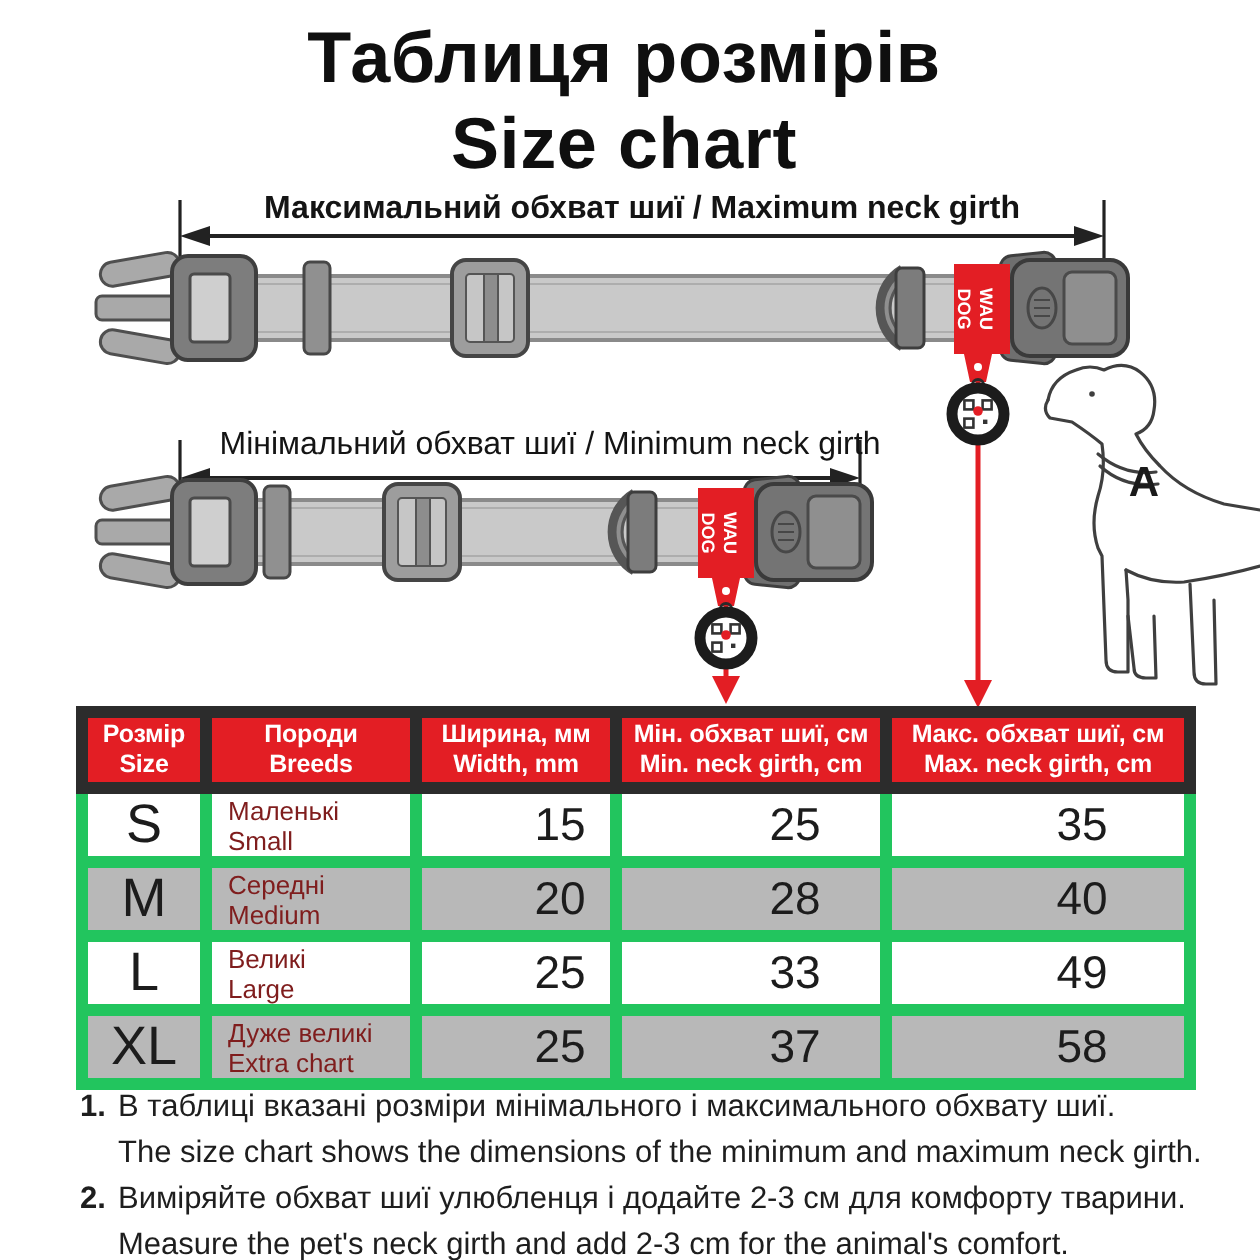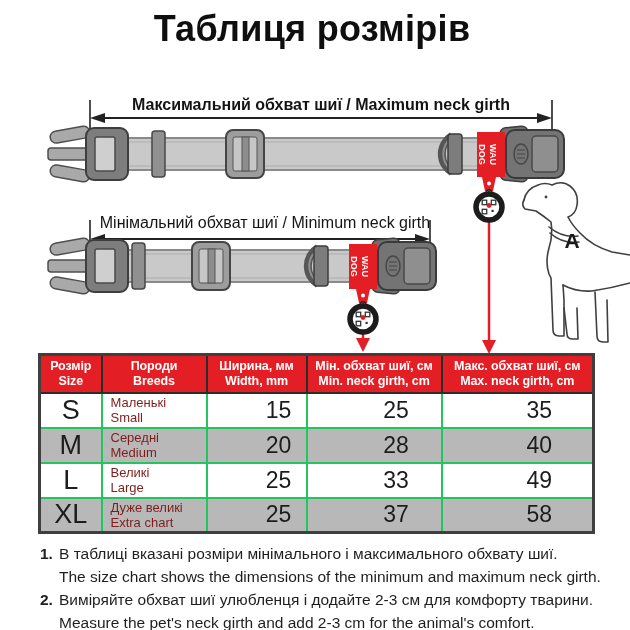--- a/index.html
+++ b/index.html
@@ -17,25 +17,25 @@
 
   .title-line{position:absolute;left:0;width:624px;text-align:center;
     font-size:36px;font-weight:bold;color:#0f0f0f;letter-spacing:.3px;}
   .title-uk{top:8px;}
   .title-en{top:51px;}
 
   .diagram-svg{position:absolute;left:0;top:0;width:630px;height:630px;}
 
   .measure-label{position:absolute;text-align:center;font-size:16px;color:#141414;font-weight:500;}
   .measure-label.max{left:90px;width:462px;top:96px;font-weight:bold;}
-  .measure-label.min{left:95px;width:340px;top:214px;}
+  .measure-label.min{left:105px;width:340px;top:214px;}
 
   table.size-table{position:absolute;left:38px;top:353px;width:554px;
     border-collapse:collapse;table-layout:fixed;}
-  .size-table th,.size-table td{border:2px solid #22c55e;text-align:center;vertical-align:middle;padding:0;}
+  .size-table th,.size-table td{border:6px solid #22c55e;text-align:center;vertical-align:middle;padding:0;}
   .size-table{border:3px solid var(--border-dark);}
   .size-table th{background:var(--table-header-bg);color:#fff;height:38px;
     font-size:12.5px;font-weight:bold;line-height:15px;letter-spacing:-.1px;border-color:#2c2c2c;}
   .size-table td{height:35px;color:#1c1c1c;background:#fff;}
   .size-table tr.row-alt td{background:var(--row-alt-gray);}
   td.cell-size{font-size:27px;font-weight:400;}
   td.cell-breed{text-align:left;padding-left:8px;font-size:13px;line-height:15px;color:#7f1d1d;}
   td.cell-num{font-size:23px;font-weight:400;padding-left:44px;}
   .two-line span{display:block;}
 
@@ -43,20 +43,21 @@
     color:#1e1e1e;line-height:23px;}
   .note-row{display:flex;}
   .note-num{display:inline-block;min-width:19px;font-weight:bold;}
 </style>
 </head>
 <body>
 
 <div class="page">
 
   <div class="title-line title-uk">Таблиця розмірів</div>
+  <div class="title-line title-en">Size chart</div>
 
   <svg class="diagram-svg" viewBox="0 0 630 630">
 
     <g stroke="#222" stroke-width="2">
       <line x1="90" y1="100" x2="90" y2="134" stroke-width="1.6"></line>
       <line x1="552" y1="100" x2="552" y2="134" stroke-width="1.6"></line>
       <line x1="101" y1="118" x2="541" y2="118"></line>
       <polygon points="90,118 105,113 105,123" fill="#222" stroke="none"></polygon>
       <polygon points="552,118 537,113 537,123" fill="#222" stroke="none"></polygon>
     </g>

